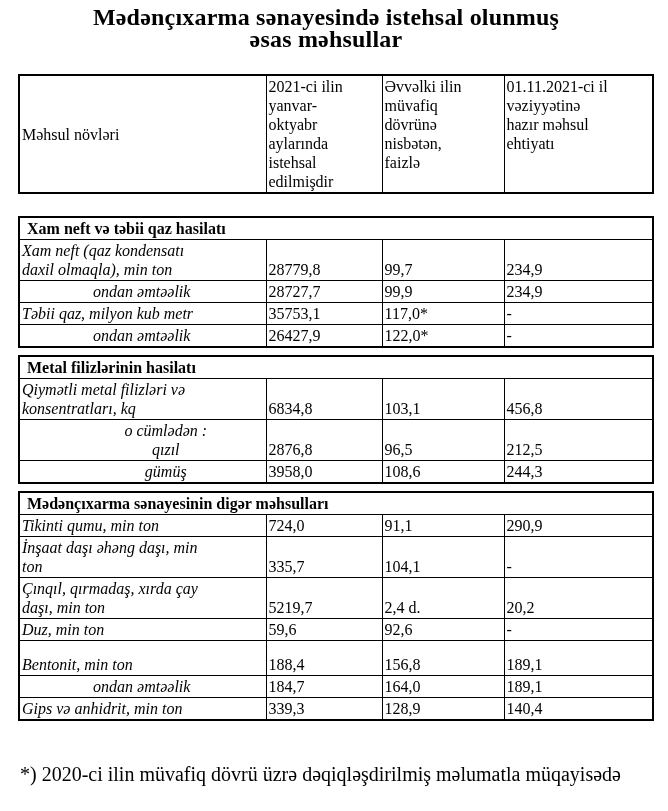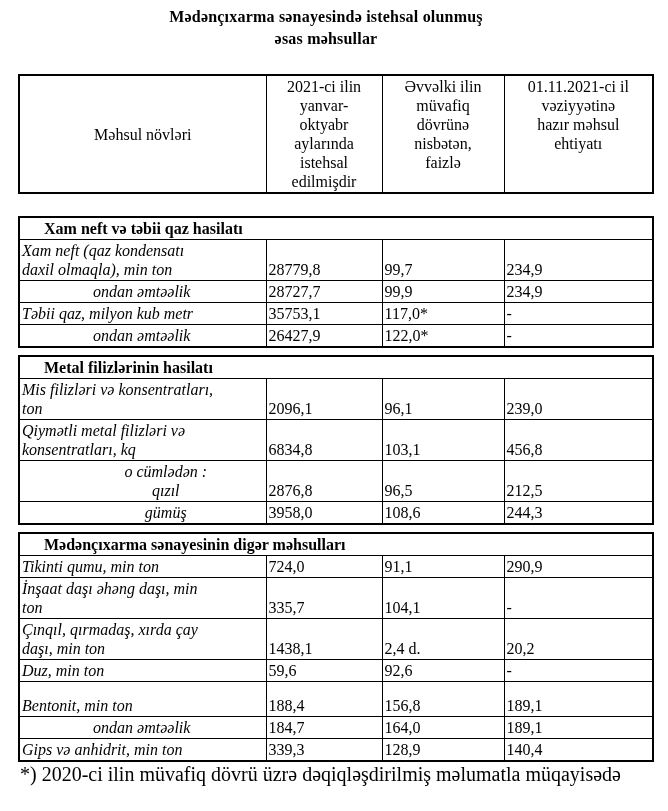--- a/index.html
+++ b/index.html
@@ -12,21 +12,21 @@
     width: 668px;
     height: 811px;
     background: #ffffff;
     color: #000000;
     font-family: "Liberation Serif", "DejaVu Serif", serif;
     overflow: hidden;
   }
   .doc-title {
     margin: 6px 16px 0 0;
     text-align: center;
-    font-size: 16px;
+    font-size: 24px;
     line-height: 22px;
     font-weight: bold;
     white-space: pre-line;
     letter-spacing: 0.2px;
   }
   .tbl-wrap {
     position: absolute;
     left: 18px;
     top: 74px;
     width: 634px;
@@ -42,32 +42,32 @@
     font-size: 16px;
     line-height: 19px;
     padding: 1px 2px;
     overflow: hidden;
   }
   .header-blk { margin-bottom: 22px; }
   .section-blk { margin-bottom: 7px; }
 
   
   td.hc {
-    text-align: center;
+    text-align: left;
     vertical-align: top;
     white-space: pre-line;
     padding-top: 2px;
   }
   td.hc1 { vertical-align: middle; }
 
   
   tr.sec-title td {
     font-weight: bold;
     text-align: left;
-    padding-left: 24px;
+    padding-left: 7px;
     height: 19px;
     margin-left: 10px;
   }
 
   
   td.lbl {
     white-space: pre-line;
     text-align: left;
     vertical-align: bottom;
     padding-left: 6px;
@@ -180,27 +180,20 @@
       <col style="width:247px">
             <col style="width:116px">
             <col style="width:122px">
             <col style="width:149px">
     </colgroup>
     <tbody>
       <tr class="sec-title">
         <td colspan="4">Metal filizlərinin hasilatı</td>
       </tr>
 
-  <tr>
-    <td class="lbl align-left">Mis filizləri və konsentratları,
-ton</td>
-    <td class="num">2096,1</td>
-    <td class="num">96,1</td>
-    <td class="num">239,0</td>
-  </tr>
 
   <tr>
     <td class="lbl align-left">Qiymətli metal filizləri və
 konsentratları, kq</td>
     <td class="num">6834,8</td>
     <td class="num">103,1</td>
     <td class="num">456,8</td>
   </tr>
 
   <tr>
@@ -243,21 +236,21 @@
     <td class="lbl align-left">İnşaat daşı əhəng daşı, min
 ton</td>
     <td class="num">335,7</td>
     <td class="num">104,1</td>
     <td class="num">-</td>
   </tr>
 
   <tr>
     <td class="lbl align-left">Çınqıl, qırmadaş, xırda çay
 daşı, min ton</td>
-    <td class="num">1438,1</td>
+    <td class="num">5219,7</td>
     <td class="num">2,4 d.</td>
     <td class="num">20,2</td>
   </tr>
 
   <tr>
     <td class="lbl align-left">Duz, min ton</td>
     <td class="num">59,6</td>
     <td class="num">92,6</td>
     <td class="num">-</td>
   </tr>

